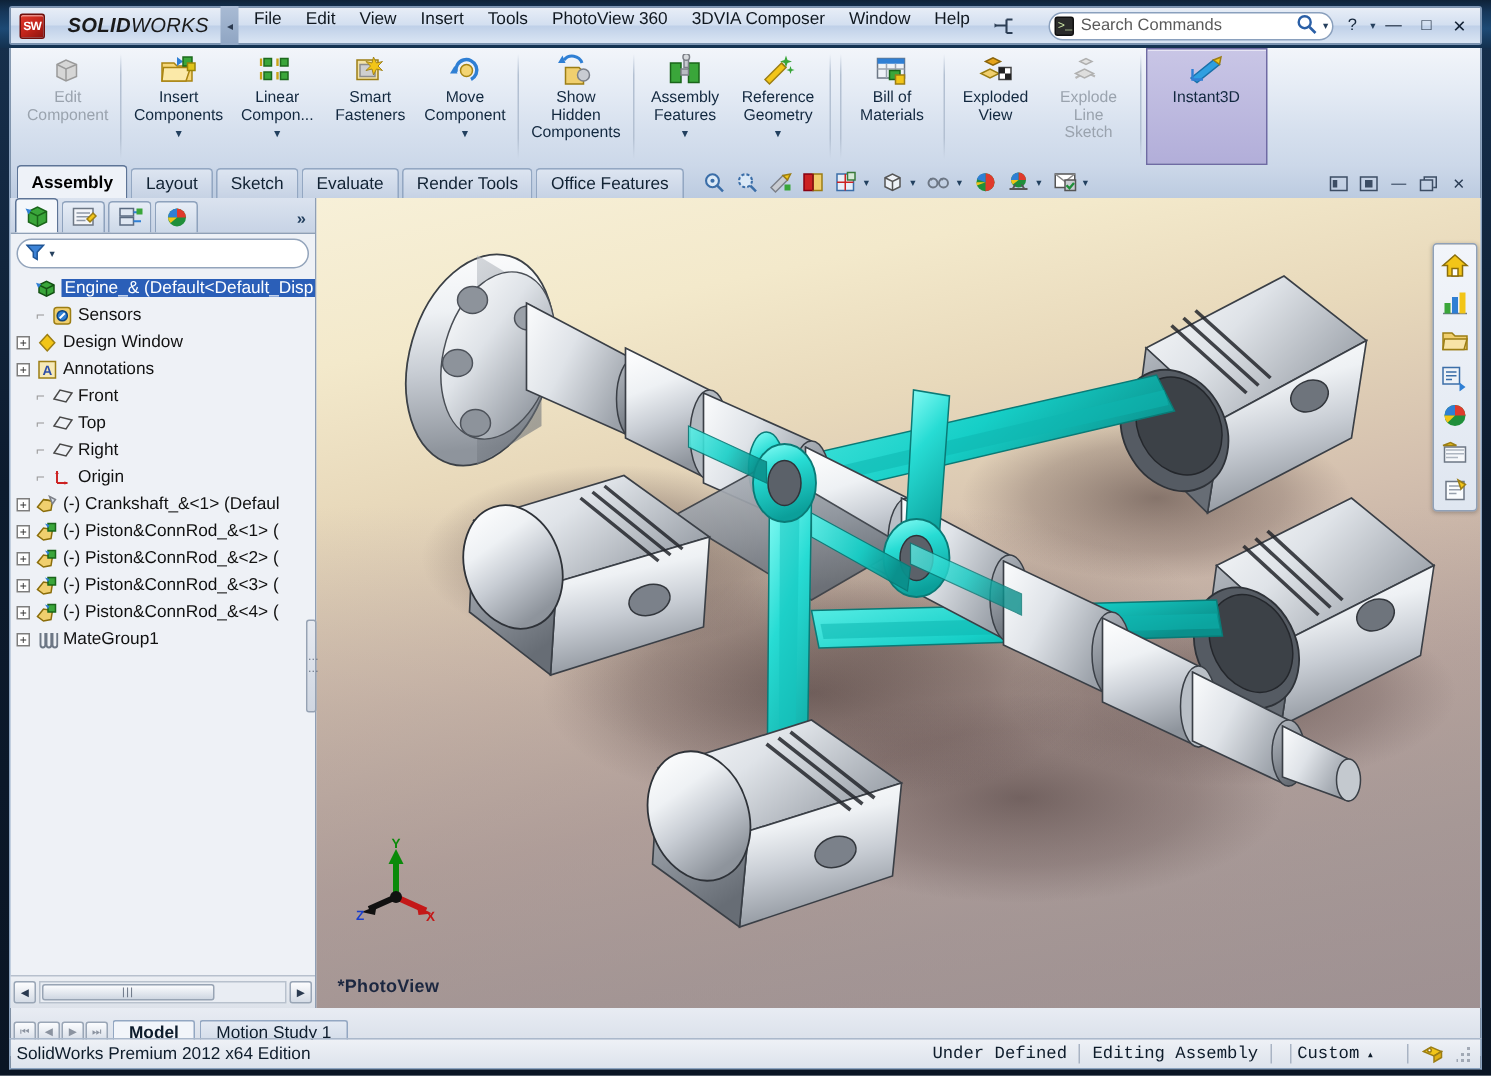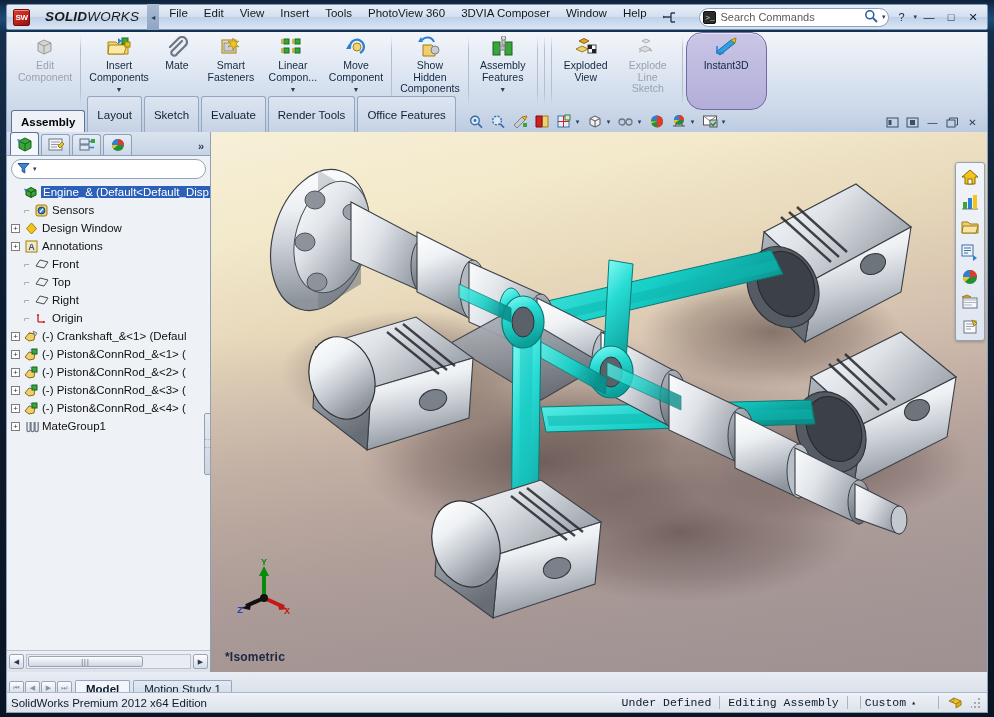--- a/index.html
+++ b/index.html
@@ -81,37 +81,37 @@
     display:flex;flex-direction:column;align-items:center;justify-content:flex-start;
     text-align:center;font-size:10.5px;line-height:11.5px;color:#12283f;cursor:default;
   }
   .rb-btn.wide{min-width:62px;}
   .rb-btn.disabled{color:#9aa3ae;}
   .rb-ico{width:26px;height:24px;display:flex;align-items:center;justify-content:center;margin-bottom:1px;}
   .rb-lbl{display:block;}
   .rb-arrow{font-size:7px;color:#22405f;margin-top:1px;}
   .rb-div{width:1px;background:linear-gradient(180deg,rgba(0,0,0,0) 0%,#b3c0d2 20%,#b3c0d2 80%,rgba(0,0,0,0) 100%);margin:4px 3px;}
   .rb-btn.active{
-    background:linear-gradient(180deg,#c9c6e6,#b2aed9);border:1px solid #6f6aa3;border-radius:16px;
+    background:linear-gradient(180deg,#c9c6e6,#b2aed9);border:1px solid #6f6aa3;border-radius:0;
     padding:2px 17px 0;box-shadow:inset 0 1px 0 rgba(255,255,255,.55);
   }
   .rb-watermark{
     position:absolute;right:14px;top:22px;font-size:52px;font-weight:bold;font-style:italic;
     color:rgba(120,140,170,.18);pointer-events:none;letter-spacing:-4px;
   }
 
   
   .tabstrip{
     position:absolute;left:6px;top:110px;width:982px;height:22px;
     background:linear-gradient(180deg,#ccd8e9,#bccbe0);
     border-left:1px solid #8ba3c0;border-right:1px solid #8ba3c0;
     display:flex;align-items:flex-end;padding-left:4px;gap:0;
   }
   .tab{
-    height:36px;padding:0 9px;display:flex;align-items:center;font-size:11.5px;color:#123;
+    height:20px;padding:0 9px;display:flex;align-items:center;font-size:11.5px;color:#123;
     background:linear-gradient(180deg,#dde5f1,#c6d2e4);
     border:1px solid #93a7c2;border-bottom:none;border-radius:3px 3px 0 0;margin-right:2px;cursor:default;
   }
   .tab.sel{background:#eef2f8;font-weight:bold;border-color:#5d7496;height:22px;color:#000;}
   .vtools{display:flex;align-items:center;gap:1px;margin-left:8px;padding-bottom:1px;}
   .vt{width:21px;height:19px;display:flex;align-items:center;justify-content:center;}
   .vt-ar{font-size:7px;color:#22405f;width:8px;display:flex;align-items:center;}
   .win-ctl{margin-left:auto;display:flex;align-items:center;gap:3px;padding-right:6px;padding-bottom:2px;}
   .win-ctl div{width:17px;height:15px;display:flex;align-items:center;justify-content:center;font-size:10px;color:#2a3c54;}
 
@@ -313,57 +313,49 @@
           <path d="M3 9h18l-3 9H2z" fill="#fbe9a8" stroke="#a98410"></path>
           <path d="M12 2l4 3-4 3z" fill="#2f7fd4"></path>
           <rect x="16" y="2" width="6" height="6" fill="#3aa63a" stroke="#1d6a1d"></rect>
           <rect x="19" y="6" width="5" height="5" fill="#e0c319" stroke="#9a8409"></rect>
         </svg>
       </div>
       <span class="rb-lbl">Insert<br>Components</span>
       <span class="rb-arrow">▼</span>
     </div>
 
-    <div class="rb-btn">
-      <div class="rb-ico">
-        <svg width="24" height="22" viewBox="0 0 24 22">
-            <path d="M17 5L8 14a3 3 0 104 4l8-8a5 5 0 10-7-7L5 11" stroke="#6d7785" stroke-width="2.2" fill="none" stroke-linecap="round"></path>
-          </svg>
-      </div>
-      <span class="rb-lbl">Mate</span>
-    </div>
-
-    <div class="rb-btn wide">
-      <div class="rb-ico">
-        <svg width="24" height="22" viewBox="0 0 24 22">
-          <rect x="3" y="4" width="14" height="13" fill="#f3e2a6" stroke="#9c7e14"></rect>
-          <rect x="5" y="7" width="10" height="8" fill="#cfcfcf" stroke="#8d8d8d"></rect>
-          <path d="M14 2l2 4 4-1-3 3 3 3-4-1-2 4-1-4-4 1 3-3-3-3 4 1z" fill="#f2c518" stroke="#9c7e14" stroke-width=".6"></path>
-        </svg>
-      </div>
-      <span class="rb-lbl">Smart<br>Fasteners</span>
-    </div>
 
     <div class="rb-btn wide">
       <div class="rb-ico">
         <svg width="24" height="22" viewBox="0 0 24 22">
           <rect x="3" y="3" width="5" height="5" fill="#3aa63a" stroke="#1d6a1d"></rect>
             <rect x="14" y="3" width="5" height="5" fill="#3aa63a" stroke="#1d6a1d"></rect>
           <rect x="3" y="12" width="5" height="5" fill="#3aa63a" stroke="#1d6a1d"></rect>
             <rect x="14" y="12" width="5" height="5" fill="#3aa63a" stroke="#1d6a1d"></rect>
           <path d="M1 3v5M12 3v5M1 12v5M12 12v5" stroke="#c9a317" stroke-width="1.6"></path>
         </svg>
       </div>
       <span class="rb-lbl">Linear<br>Compon...</span>
       <span class="rb-arrow">▼</span>
     </div>
 
     <div class="rb-btn wide">
       <div class="rb-ico">
         <svg width="24" height="22" viewBox="0 0 24 22">
+          <rect x="3" y="4" width="14" height="13" fill="#f3e2a6" stroke="#9c7e14"></rect>
+          <rect x="5" y="7" width="10" height="8" fill="#cfcfcf" stroke="#8d8d8d"></rect>
+          <path d="M14 2l2 4 4-1-3 3 3 3-4-1-2 4-1-4-4 1 3-3-3-3 4 1z" fill="#f2c518" stroke="#9c7e14" stroke-width=".6"></path>
+        </svg>
+      </div>
+      <span class="rb-lbl">Smart<br>Fasteners</span>
+    </div>
+
+    <div class="rb-btn wide">
+      <div class="rb-ico">
+        <svg width="24" height="22" viewBox="0 0 24 22">
           <path d="M6 12a7 7 0 1110 5" stroke="#2f7fd4" stroke-width="2.3" fill="none"></path>
           <path d="M5 8l2 5-5 0z" fill="#2f7fd4"></path>
           <circle cx="13" cy="11" r="4" fill="#f3d473" stroke="#a58312"></circle>
         </svg>
       </div>
       <span class="rb-lbl">Move<br>Component</span>
       <span class="rb-arrow">▼</span>
     </div>
     <div class="rb-div"></div>
 
@@ -387,24 +379,48 @@
           <rect x="14" y="6" width="7" height="13" fill="#3aa63a" stroke="#1a651a"></rect>
           <rect x="9" y="10" width="5" height="4" fill="#b9bcc2" stroke="#7d8088"></rect>
           <path d="M11 2h3v7h-3z" fill="#c7cad0" stroke="#7d8088"></path>
           <circle cx="12.5" cy="2" r="2.2" fill="#d7dade" stroke="#7d8088"></circle>
         </svg>
       </div>
       <span class="rb-lbl">Assembly<br>Features</span>
       <span class="rb-arrow">▼</span>
     </div>
 
+    <div class="rb-btn wide">
+      <div class="rb-ico">
+        <svg width="24" height="22" viewBox="0 0 24 22">
+          <path d="M3 17l11-11 3 3-11 11z" fill="#f2c518" stroke="#9c7e14"></path>
+          <path d="M14 6l3 3" stroke="#9c7e14"></path>
+          <path d="M17 1l1 3 3 1-3 1-1 3-1-3-3-1 3-1z" fill="#3aa63a"></path>
+          <path d="M20 8l.7 2 2 .7-2 .7-.7 2-.7-2-2-.7 2-.7z" fill="#3aa63a"></path>
+        </svg>
+      </div>
+      <span class="rb-lbl">Reference<br>Geometry</span>
+      <span class="rb-arrow">▼</span>
+    </div>
     <div class="rb-div"></div>
 
     <div class="rb-div"></div>
 
+    <div class="rb-btn wide">
+      <div class="rb-ico">
+        <svg width="24" height="22" viewBox="0 0 24 22">
+          <rect x="2" y="3" width="18" height="13" fill="#eef2f7" stroke="#6d7785"></rect>
+          <rect x="2" y="3" width="18" height="3.5" fill="#2f7fd4"></rect>
+          <path d="M2 10h18M8 6.5v9.5M14 6.5v9.5" stroke="#9aa3af"></path>
+          <rect x="10" y="11" width="7" height="6" fill="#3aa63a" stroke="#1a651a"></rect>
+          <rect x="14" y="14" width="6" height="6" fill="#f2c518" stroke="#9c7e14"></rect>
+        </svg>
+      </div>
+      <span class="rb-lbl">Bill of<br>Materials</span>
+    </div>
     <div class="rb-div"></div>
 
     <div class="rb-btn wide">
       <div class="rb-ico">
         <svg width="24" height="22" viewBox="0 0 24 22">
           <path d="M2 13l6-3 6 3-6 3z" fill="#f0cf6e" stroke="#9c7e14"></path>
           <path d="M5 5l5-2.5L15 5l-5 2.5z" fill="#e5a41c" stroke="#8a640b"></path>
           <rect x="14" y="9" width="8" height="8" fill="#fff" stroke="#444"></rect>
           <path d="M14 9h4v4h-4zM18 13h4v4h-4z" fill="#222"></path>
         </svg>
@@ -945,21 +961,21 @@
           <text x="29" y="7" font-size="9" fill="#0a8a0a" text-anchor="middle" font-family="Liberation Sans, sans-serif" font-weight="bold">Y</text>
           <path d="M29 40L49 49" stroke="#c41818" stroke-width="4"></path>
           <path d="M53 51l-10-5 1 6z" fill="#c41818"></path>
           <text x="52" y="56" font-size="9" fill="#c41818" text-anchor="middle" font-family="Liberation Sans, sans-serif" font-weight="bold">X</text>
           <path d="M29 40L11 48" stroke="#111" stroke-width="4"></path>
           <path d="M6 50l10-4-1 6z" fill="#111"></path>
           <text x="5" y="55" font-size="9" fill="#1a3ecb" text-anchor="middle" font-family="Liberation Sans, sans-serif" font-weight="bold">Z</text>
           <circle cx="29" cy="40" r="4" fill="#111"></circle>
         </svg>
       </div>
-      <div class="vp-label">*Isometric</div>
+      <div class="vp-label">*PhotoView</div>
 
       <div class="vtoolbar">
         <div class="vtb">
           <svg width="20" height="18" viewBox="0 0 20 18">
               <path d="M10 2l8 7h-3v7H5V9H2z" fill="#f2c518" stroke="#8a6d0b"></path>
               <rect x="8" y="11" width="4" height="5" fill="#fff" stroke="#8a6d0b"></rect>
             </svg>
         </div>
         <div class="vtb">
           <svg width="20" height="18" viewBox="0 0 20 18">

